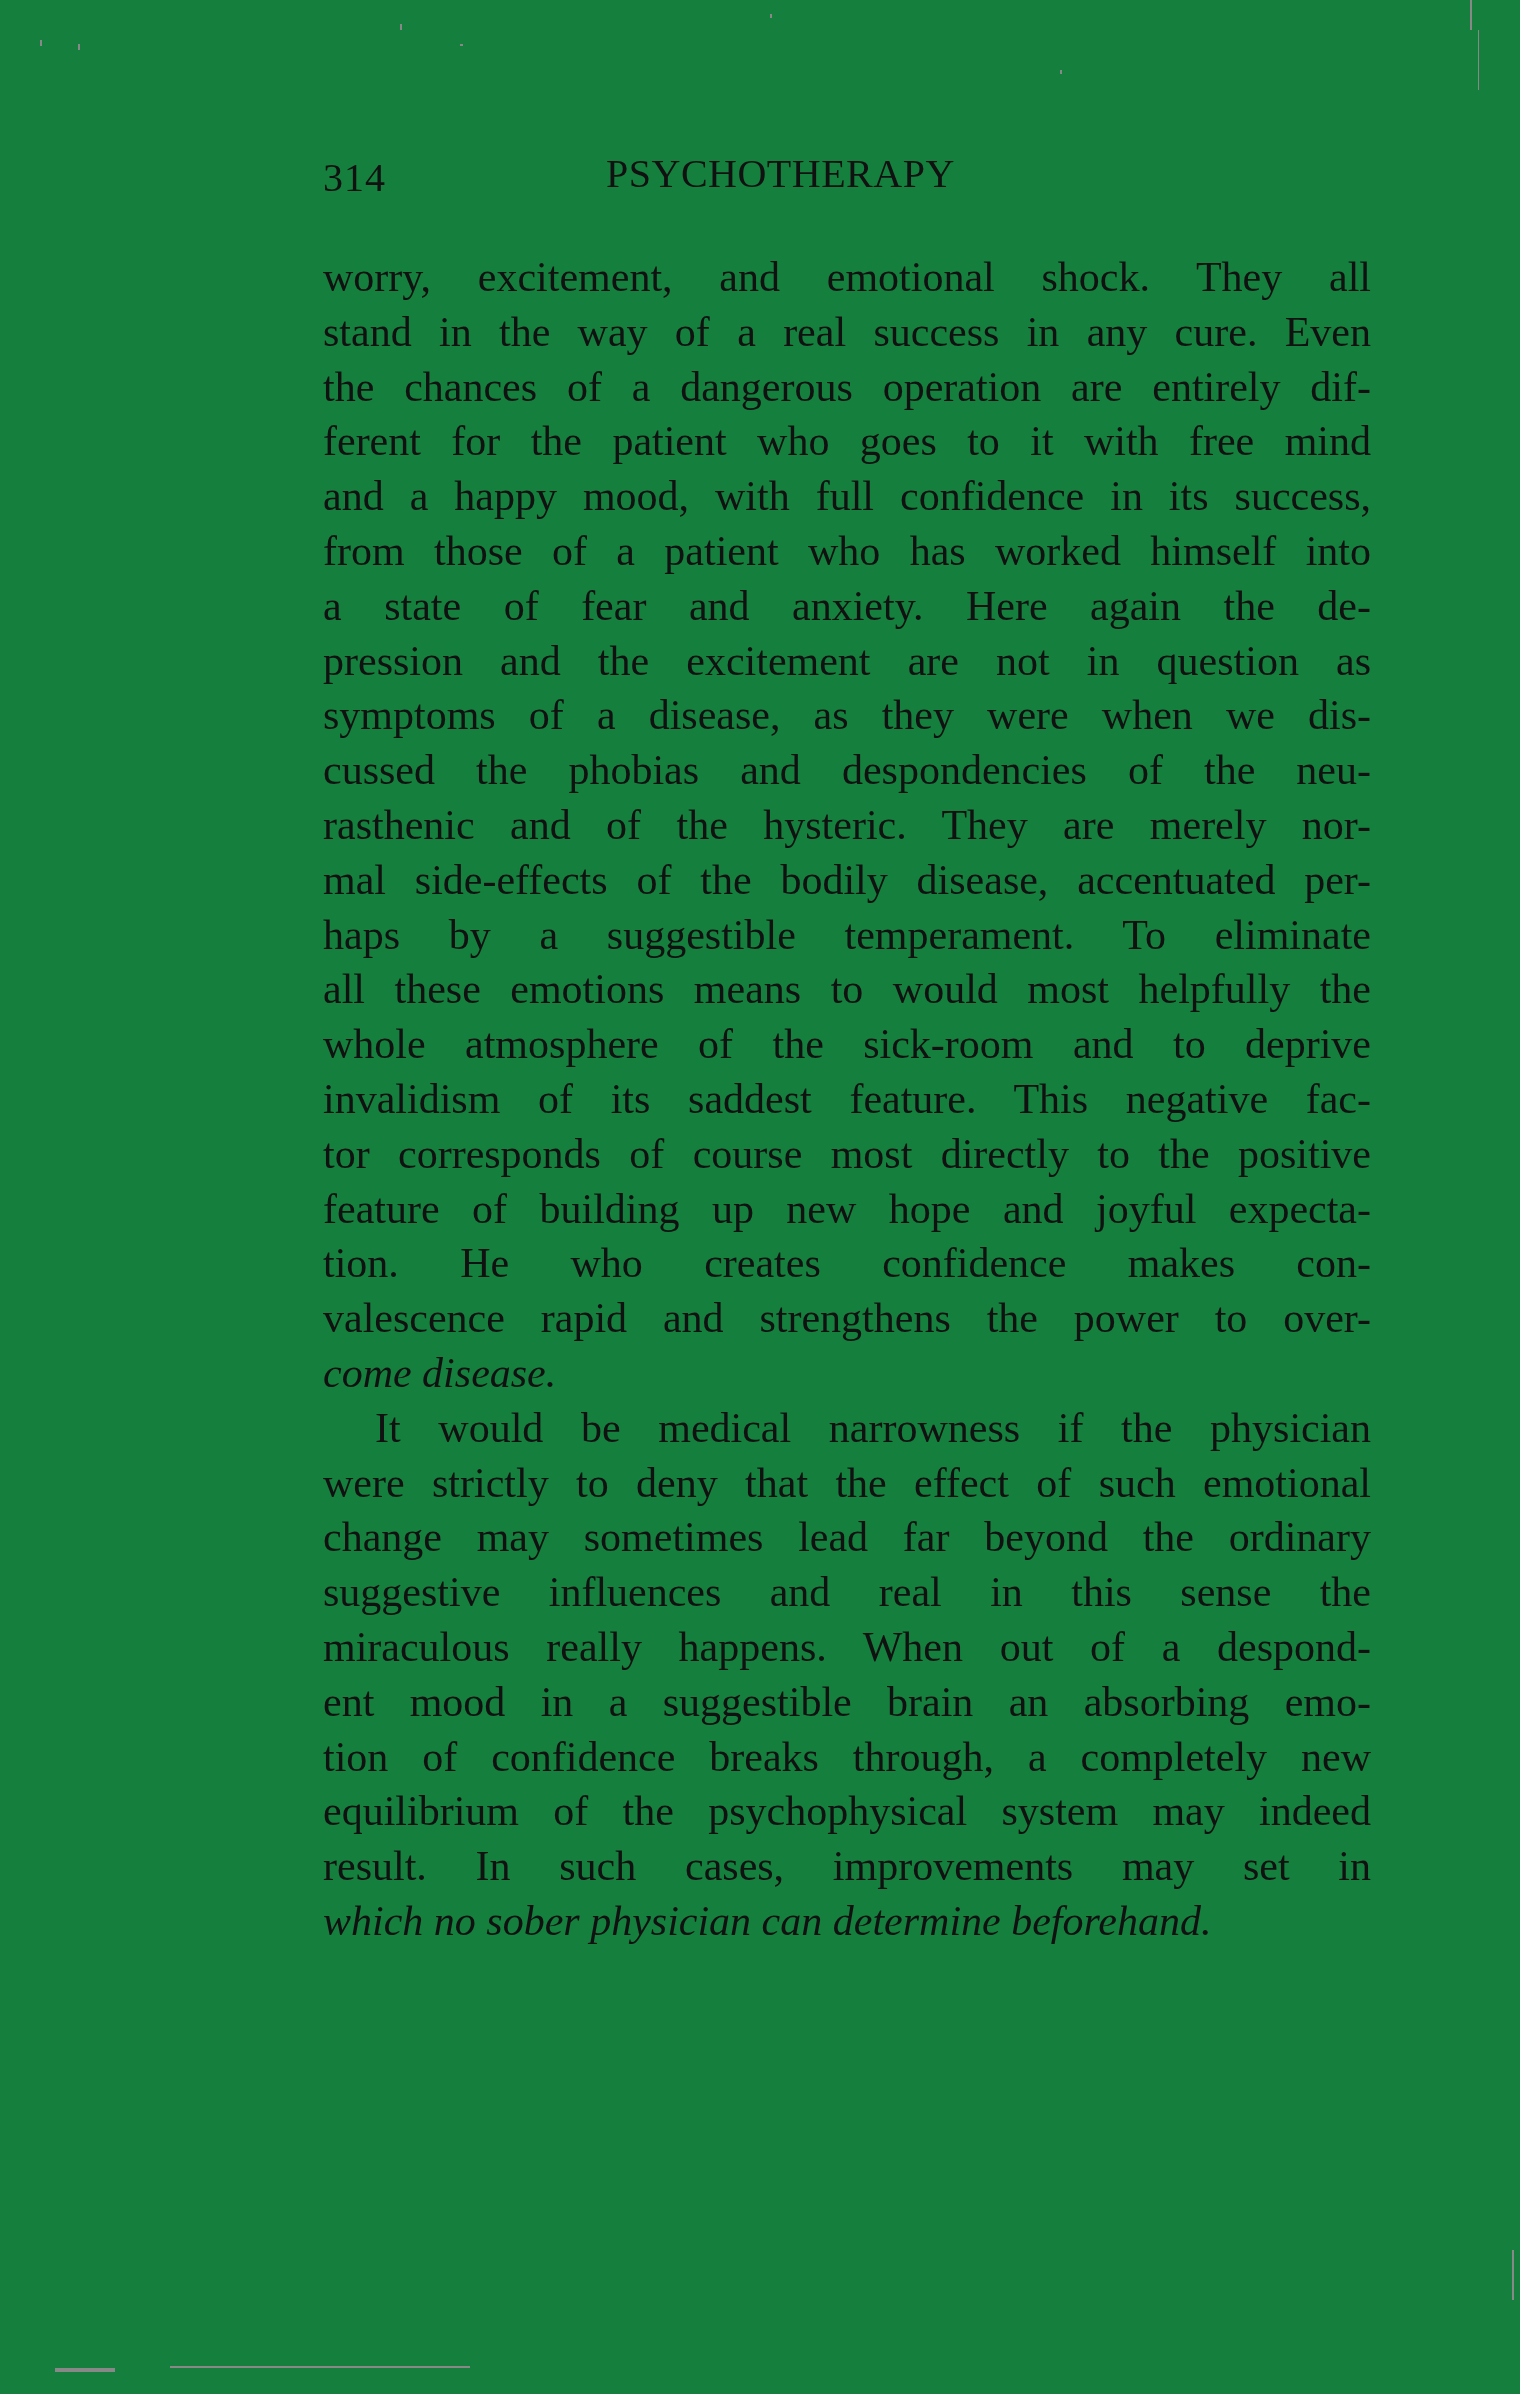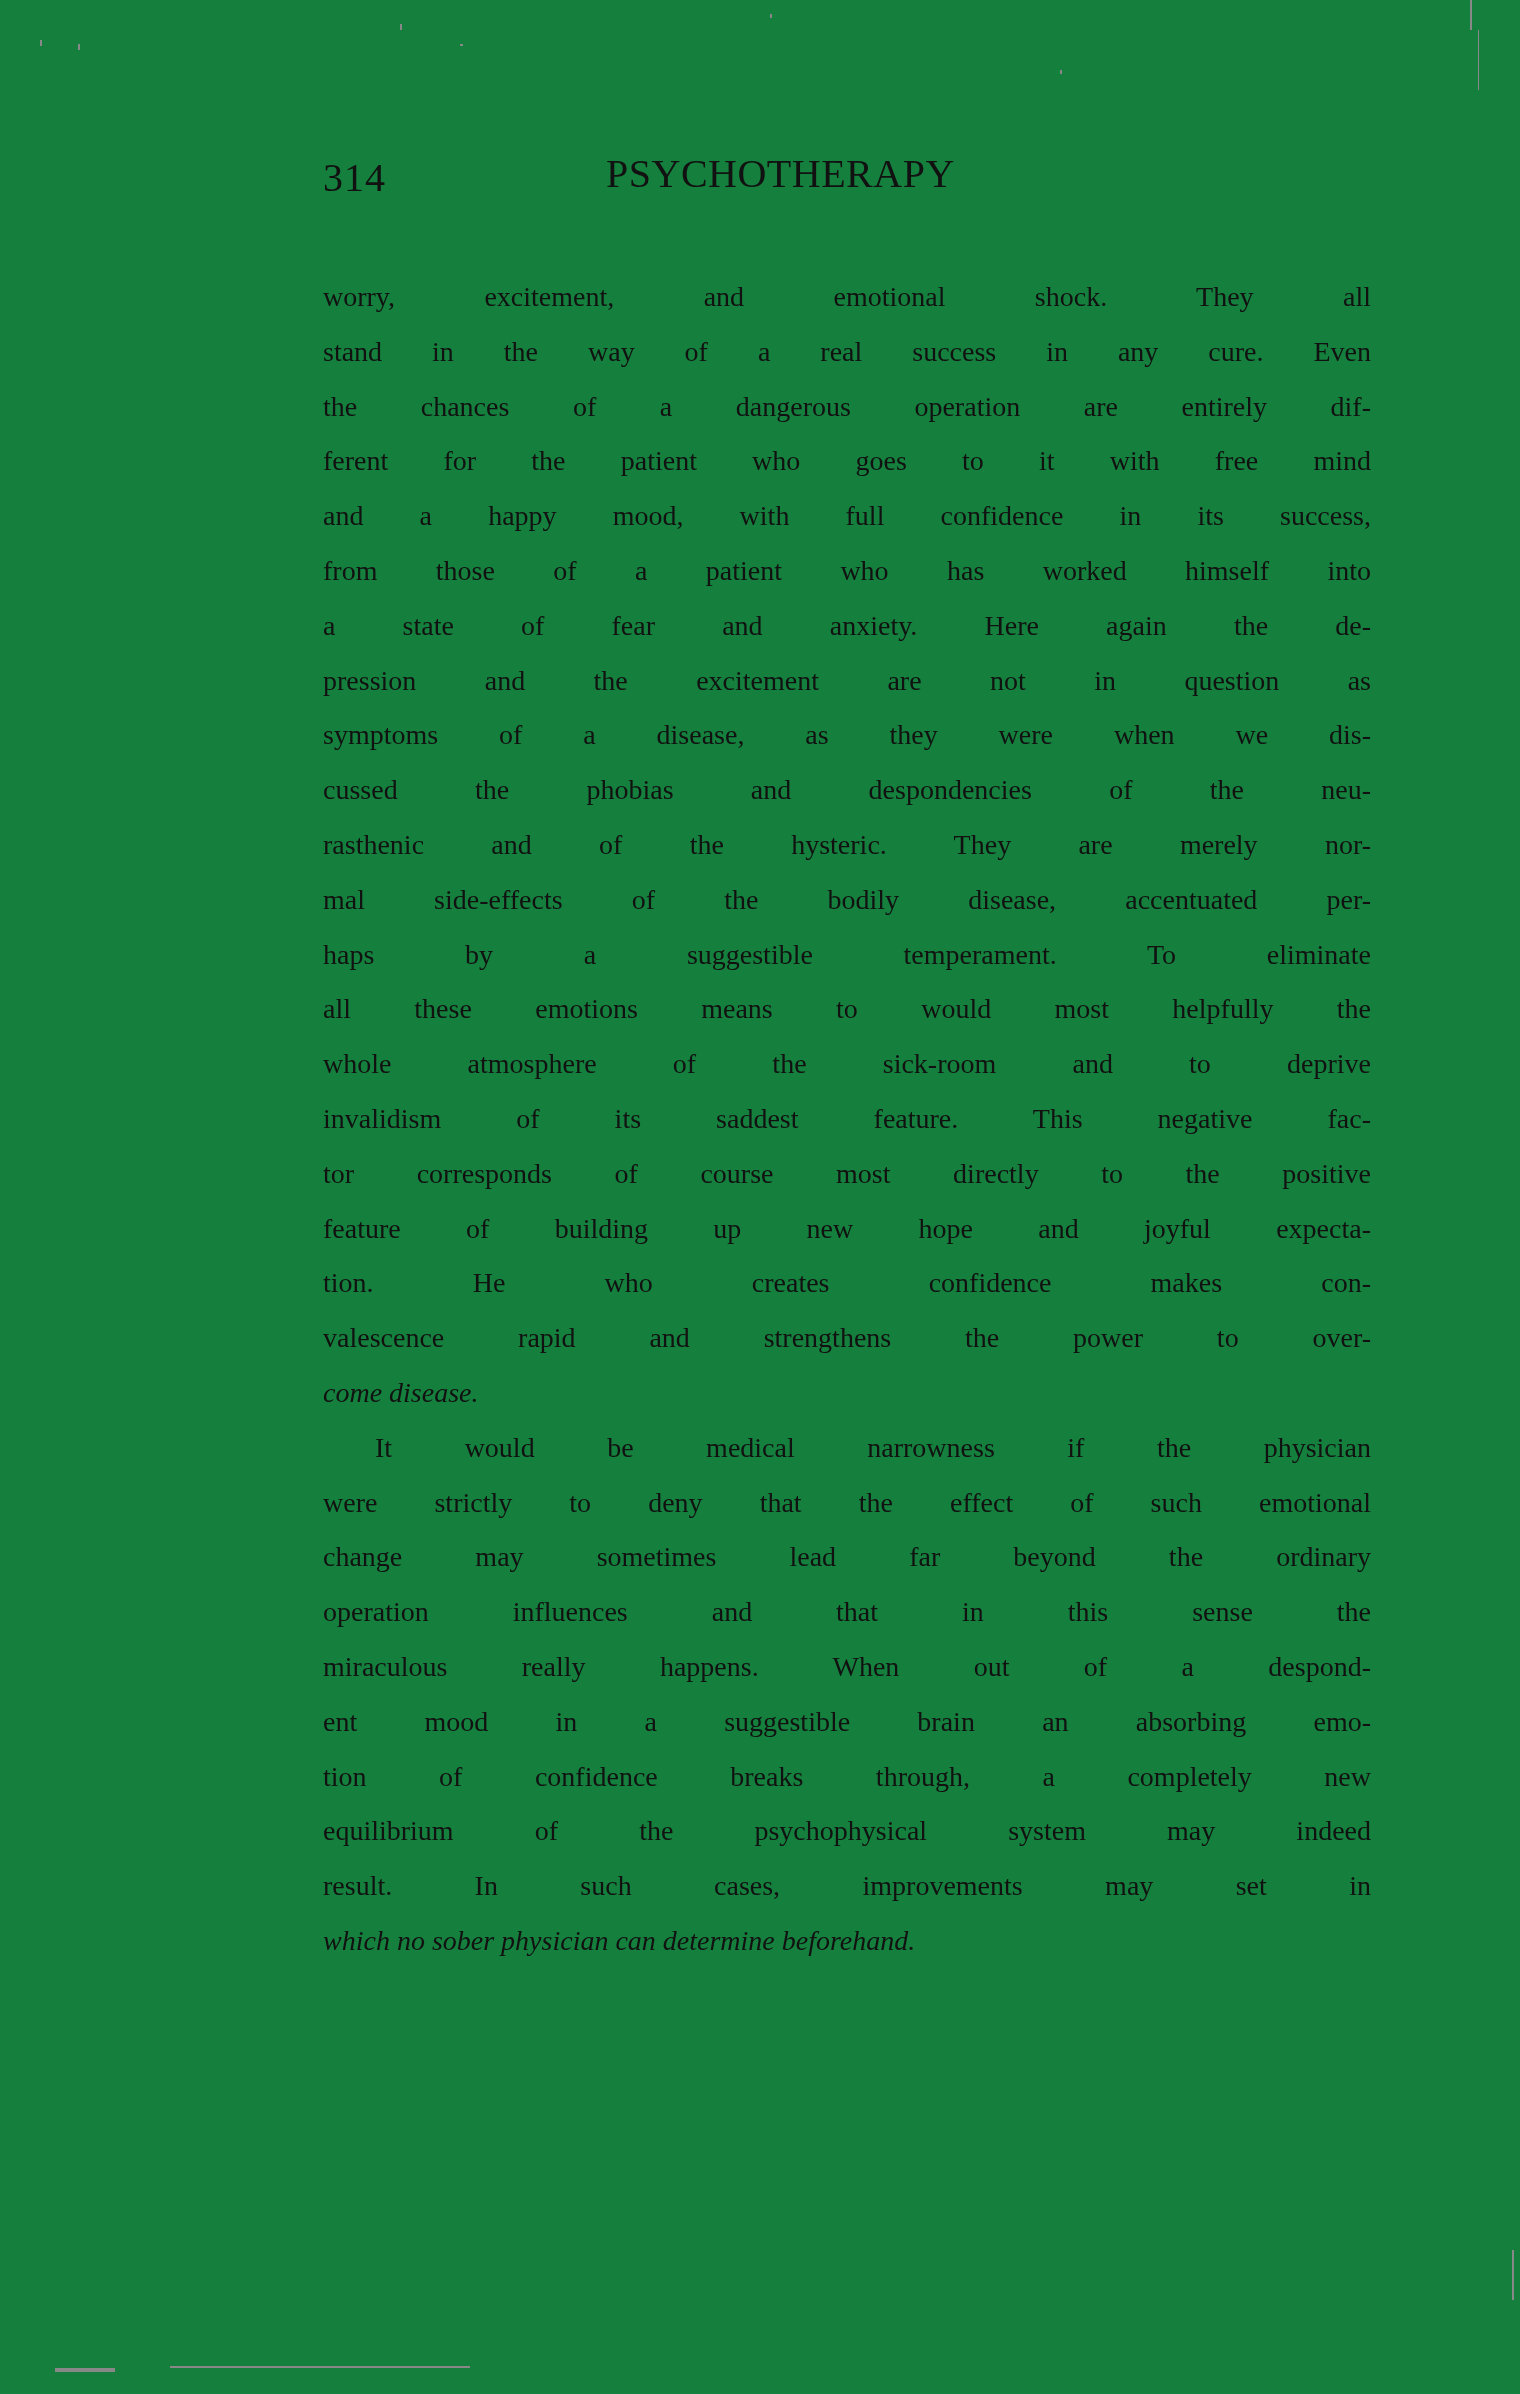--- a/index.html
+++ b/index.html
@@ -3,21 +3,21 @@
 <meta charset="utf-8">
 <style>
   html, body { margin:0; padding:0; background:#ffffff; }
   body { width:1520px; height:2394px; position:relative; overflow:hidden; }
   .page { position:absolute; left:0; top:0; width:1520px; height:2394px; background:#15803d; }
   .running-head { position:absolute; top:150px; left:323px; width:1050px; height:60px;
     font-family:"Liberation Serif","DejaVu Serif",serif; color:#111; }
   .folio { position:absolute; left:0; top:4px; font-size:40px; letter-spacing:1px; }
   .head-title { position:absolute; left:283px; top:0; font-size:40px; letter-spacing:0.5px; }
   .body-text { position:absolute; top:250px; left:323px; width:1048px;
-    font-family:"Liberation Serif","DejaVu Serif",serif; font-size:28px; line-height:54.8px; color:#111;margin-top:20px; }
+    font-family:"Liberation Serif","DejaVu Serif",serif; font-size:42px; line-height:54.8px; color:#111; }
   .line { display:block; white-space:nowrap; text-align:justify; text-align-last:justify; height:54.8px; }
   .line.last { text-align-last:left;font-style:italic; }
   .line.indent { padding-left:52px; }
   .specks { position:absolute; left:0; top:0; width:1520px; height:2394px; pointer-events:none; }
 </style>
 </head>
 <body>
 
 <div class="page">
   <div class="running-head">
@@ -46,21 +46,21 @@
       <span class="line">tor corresponds of course most directly to the positive</span>
       <span class="line">feature of building up new hope and joyful expecta-</span>
       <span class="line">tion.  He who creates confidence makes con-</span>
       <span class="line">valescence rapid and strengthens the power to over-</span>
       <span class="line last">come disease.</span>
     </div>
     <div>
       <span class="line indent">It would be medical narrowness if the physician</span>
       <span class="line">were strictly to deny that the effect of such emotional</span>
       <span class="line">change may sometimes lead far beyond the ordinary</span>
-      <span class="line">operation influences and that in this sense the</span>
+      <span class="line">suggestive influences and real in this sense the</span>
       <span class="line">miraculous really happens.  When out of a despond-</span>
       <span class="line">ent mood in a suggestible brain an absorbing emo-</span>
       <span class="line">tion of confidence breaks through, a completely new</span>
       <span class="line">equilibrium of the psychophysical system may indeed</span>
       <span class="line">result.  In such cases, improvements may set in</span>
       <span class="line last">which no sober physician can determine beforehand.</span>
     </div>
   </div>
 
   <svg class="specks" viewBox="0 0 1520 2394">

